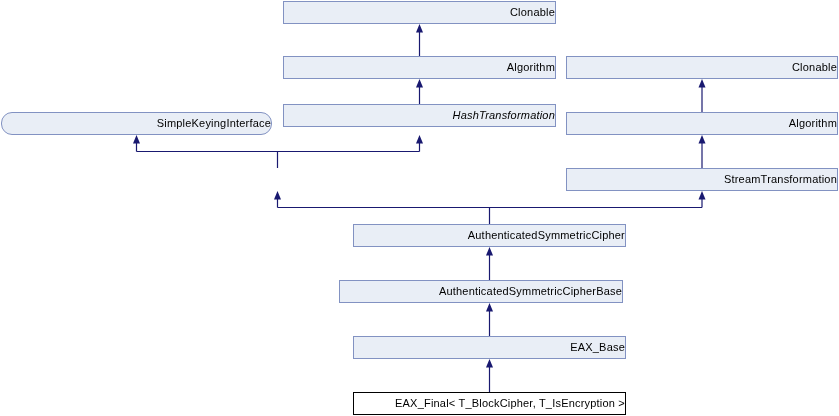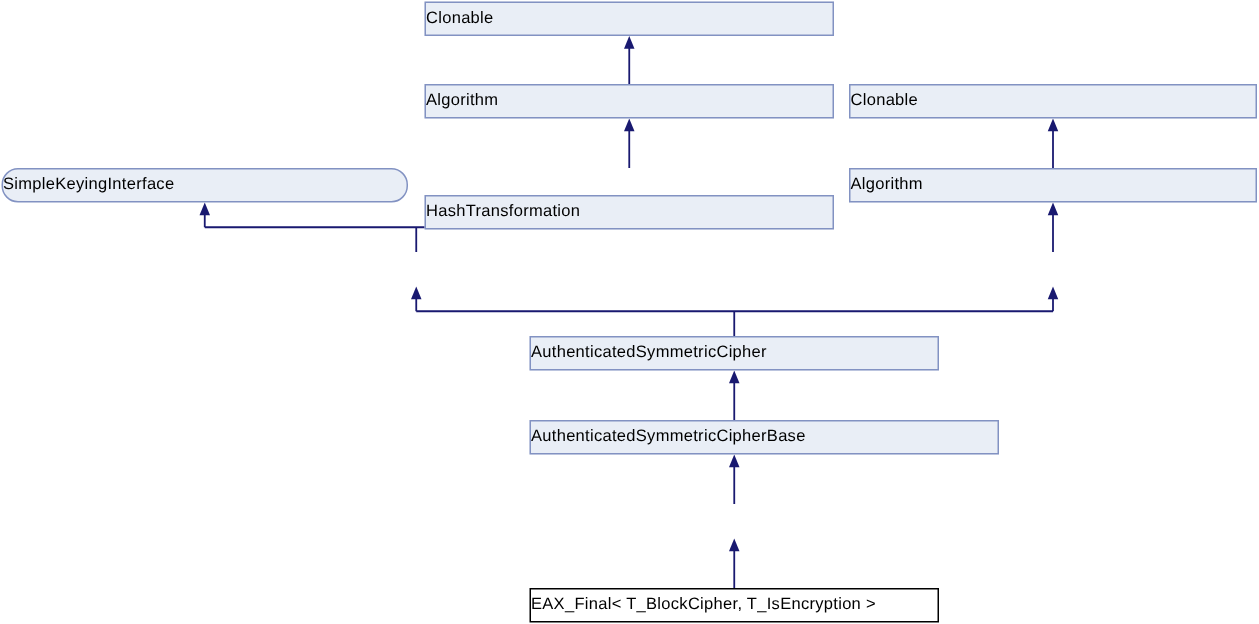--- a/index.html
+++ b/index.html
@@ -19,41 +19,41 @@
   }
   .node {
     position: absolute;
     box-sizing: border-box;
     height: 23px;
     background: #E9EEF6;
     border: 1px solid #8292C2;
     color: #000000;
     font-size: 11px;
     line-height: 21px;
-    text-align: left;
+    text-align: right;
     white-space: nowrap;
     overflow: hidden;
     cursor: pointer;
     letter-spacing: 0.2px;
   }
   .node.current {
     background: #ffffff;
     border: 1px solid #000000;
     cursor: default;
   }
   #node-0  { left: 283px; top: 1px;   width: 273px; }
   #node-1  { left: 283px; top: 56px;  width: 273px; }
   #node-2  { left: 566px; top: 56px;  width: 272px; }
   #node-3  { left: 1px;   top: 112px; width: 271px; border-radius: 11px; }
-  #node-4  { left: 283px; top: 130px; width: 273px; }
+  #node-4  { left: 283px; top: 104px; width: 273px; font-style: italic; }
   #node-5  { left: 566px; top: 112px; width: 272px; }
   #node-6  { left: 142px; top: 168px; width: 271px; }
   #node-7  { left: 566px; top: 168px; width: 272px; }
   #node-8  { left: 353px; top: 224px; width: 273px; }
-  #node-9  { left: 353px; top: 280px; width: 313px; }
+  #node-9  { left: 339px; top: 280px; width: 284px; }
   #node-10 { left: 353px; top: 336px; width: 273px; }
   #node-11 { left: 353px; top: 392px; width: 273px; }
 </style>
 </head>
 <body>
 
 <div class="diagram">
 
   <svg class="edges" viewBox="0 0 839 416" xmlns="http://www.w3.org/2000/svg">
     <g stroke="#191970" stroke-width="1.2" fill="none">
@@ -81,17 +81,19 @@
       <path d="M489.5 359 l-3.5 8.5 h7 z"></path>
     </g>
   </svg>
 
   <div class="node" id="node-0">Clonable</div>
   <div class="node" id="node-1">Algorithm</div>
   <div class="node" id="node-2">Clonable</div>
   <div class="node" id="node-3">SimpleKeyingInterface</div>
   <div class="node" id="node-4">HashTransformation</div>
   <div class="node" id="node-5">Algorithm</div>
+  <div class="node" id="node-7">StreamTransformation</div>
   <div class="node" id="node-8">AuthenticatedSymmetricCipher</div>
   <div class="node" id="node-9">AuthenticatedSymmetricCipherBase</div>
+  <div class="node" id="node-10">EAX_Base</div>
   <div class="node current" id="node-11">EAX_Final&lt; T_BlockCipher, T_IsEncryption &gt;</div>
 
 </div>
 
 </body></html>

